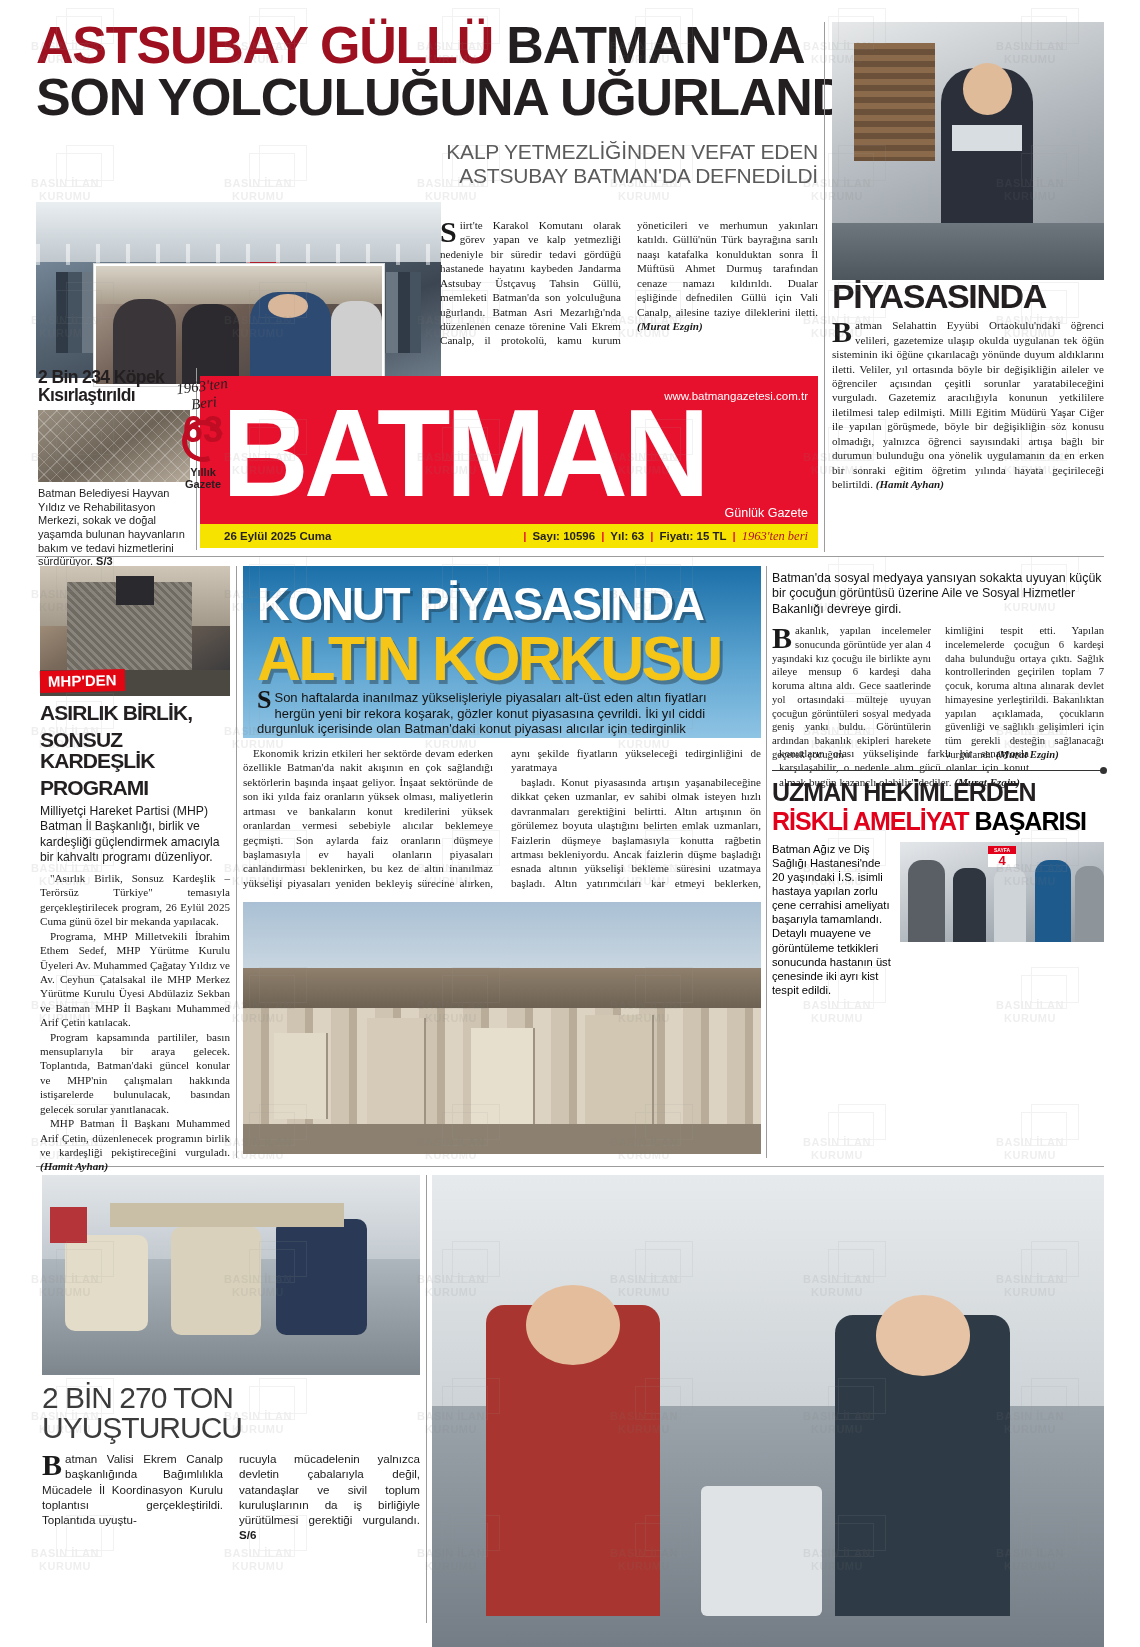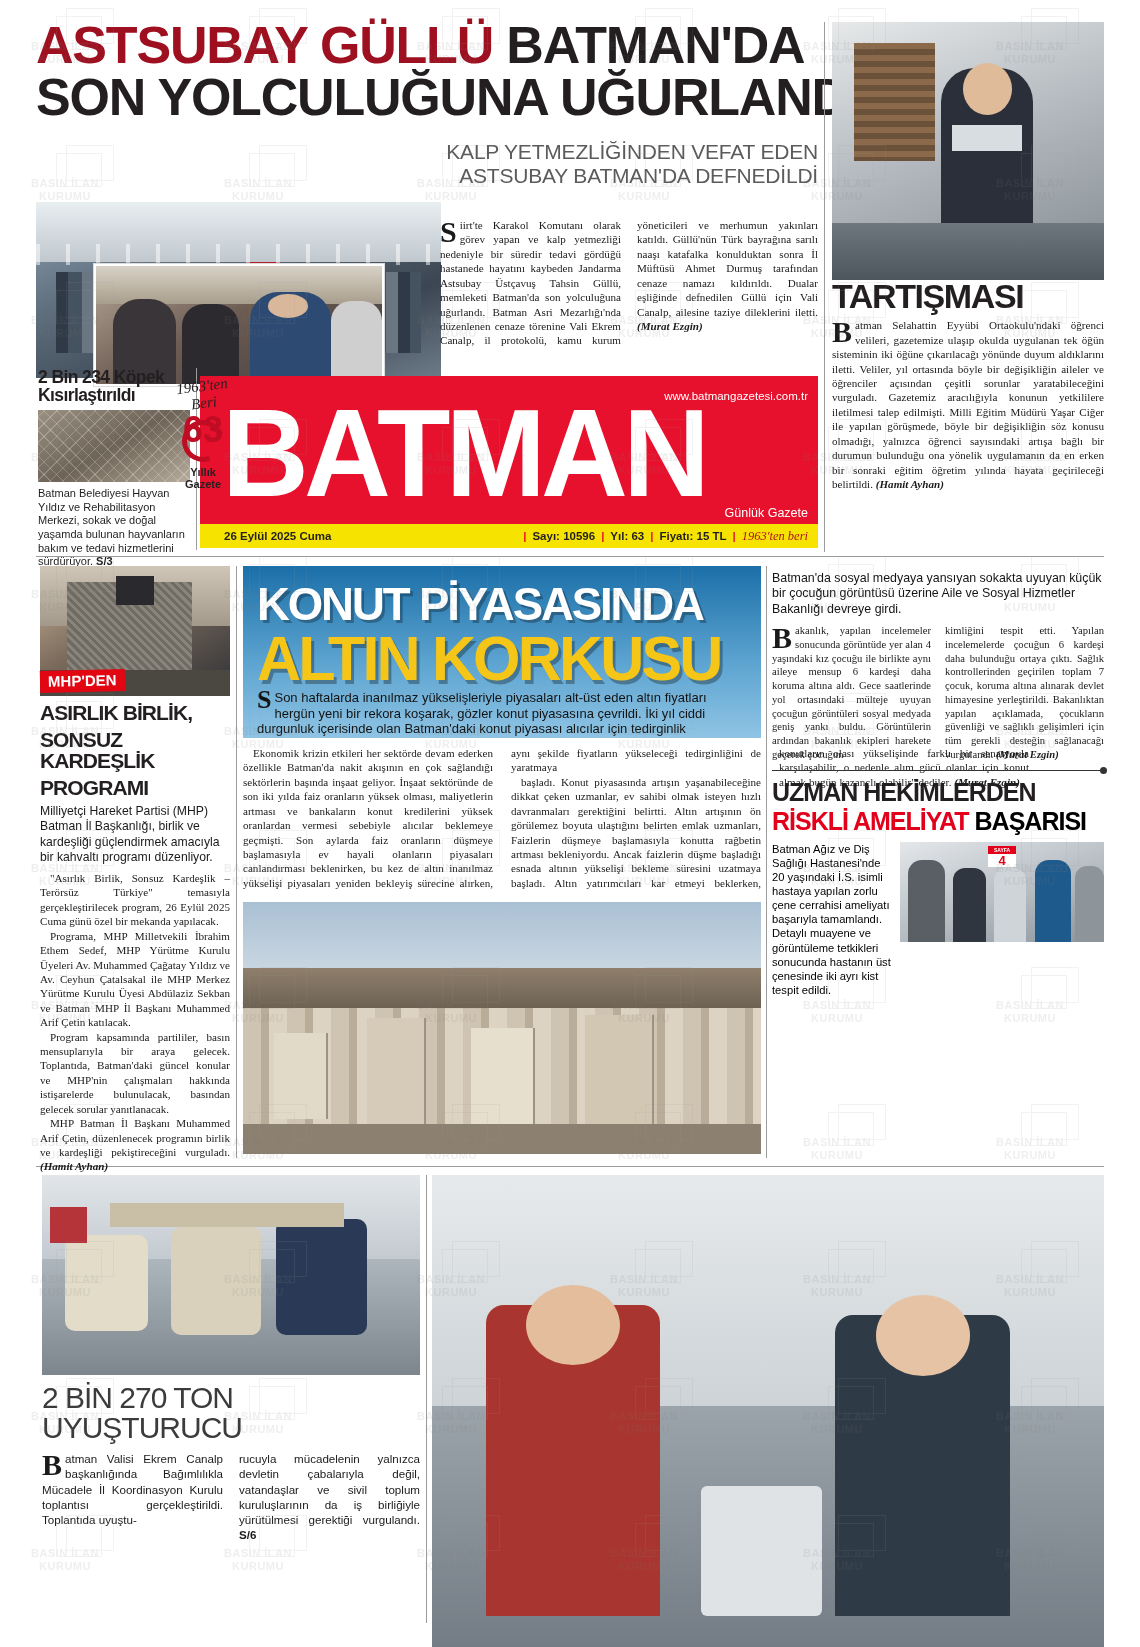--- a/index.html
+++ b/index.html
@@ -251,21 +251,21 @@
     <div class="ph">
       <div style="position:absolute;margin:0;width:272px;height:258px;overflow:hidden;">
         <div style="position:absolute;left:0;top:0;width:100%;height:100%;background:linear-gradient(160deg,#e7e9ea,#b5bbc0 45%,#828a91);"></div>
         <div style="position:absolute;left:8%;top:8%;width:30%;height:46%;background:repeating-linear-gradient(180deg,#8a6a4a 0 6px,#6b503a 6px 12px);"></div>
         <div style="position:absolute;left:40%;top:18%;width:34%;height:60%;background:#2b2f3a;border-radius:34px 34px 0 0;"></div>
         <div style="position:absolute;left:48%;top:16%;width:18%;height:20%;background:#e0bb9a;border-radius:50%;"></div>
         <div style="position:absolute;left:44%;top:40%;width:26%;height:10%;background:#d8dde1;"></div>
         <div style="position:absolute;left:0;bottom:0;width:100%;height:22%;background:linear-gradient(180deg,#6e767e,#4e565d);"></div>
       </div>
     </div>
-    <div class="h2">TARTIŞMASI</div>
+    <div class="h2">PİYASASINDA</div>
     <div class="txt body-serif dropcap">
       <span>Batman Selahattin Eyyübi Ortaokulu'ndaki öğrenci velileri, gazetemize ulaşıp okulda uygulanan tek öğün sisteminin iki öğüne çıkarılacağı yönünde duyum aldıklarını iletti. Veliler, yıl ortasında böyle bir değişikliğin aileler ve öğrenciler açısından çeşitli sorunlar yaratabileceğini vurguladı. Gazetemiz aracılığıyla konunun yetkililere iletilmesi talep edilmişti. Milli Eğitim Müdürü Yaşar Ciğer ile yapılan görüşmede, böyle bir değişikliğin söz konusu olmadığı, yalnızca öğrenci sayısındaki artışa bağlı bir durumun bulunduğu ona yönelik uygulamanın da en erken bir sonraki eğitim öğretim yılında hayata geçirileceği belirtildi.</span>
       <span class="byline">(Hamit Ayhan)</span>
     </div>
   </div>
 
   <div class="hairline" style="left:196px;top:368px;width:1px;height:182px;"></div>
   <div class="hairline" style="left:824px;top:22px;width:1px;height:530px;"></div>
   <div class="hairline" style="left:36px;top:556px;width:1068px;height:1px;"></div>
   <div class="hairline" style="left:236px;top:566px;width:1px;height:592px;"></div>

